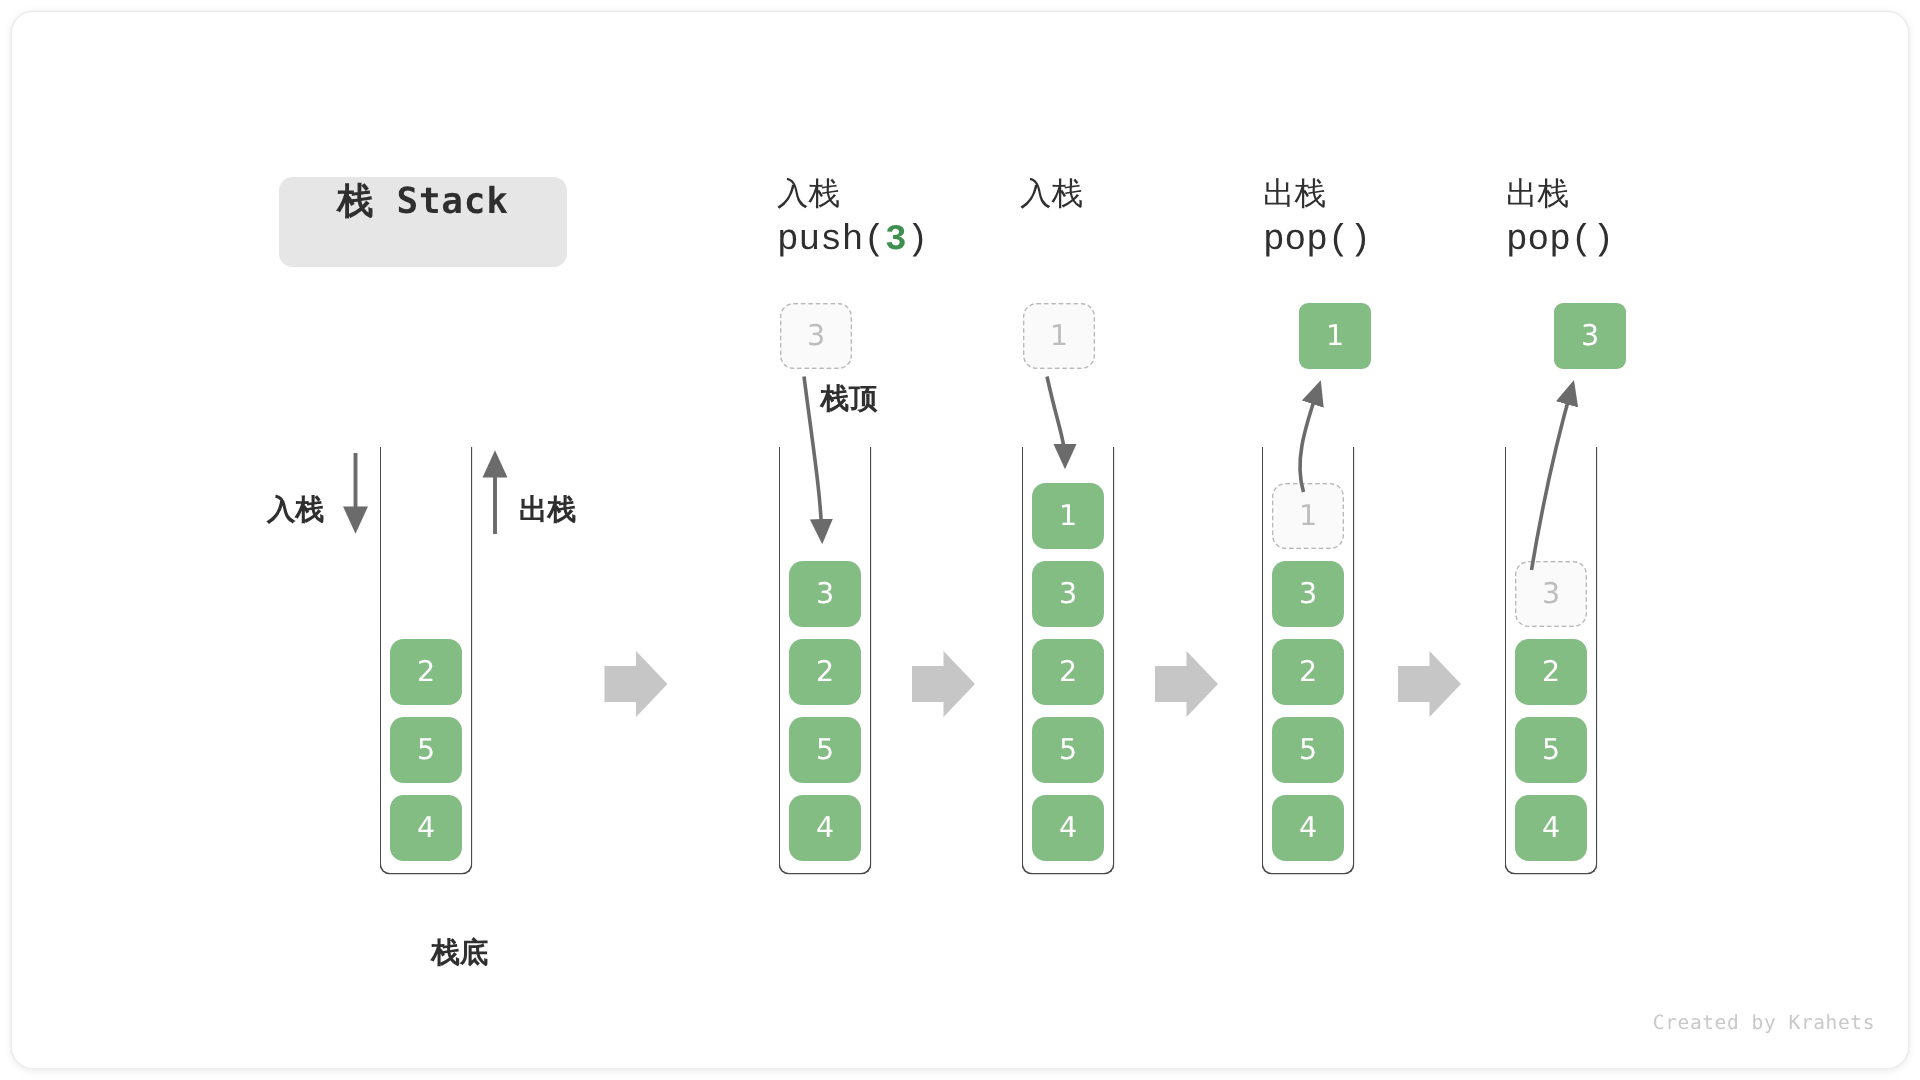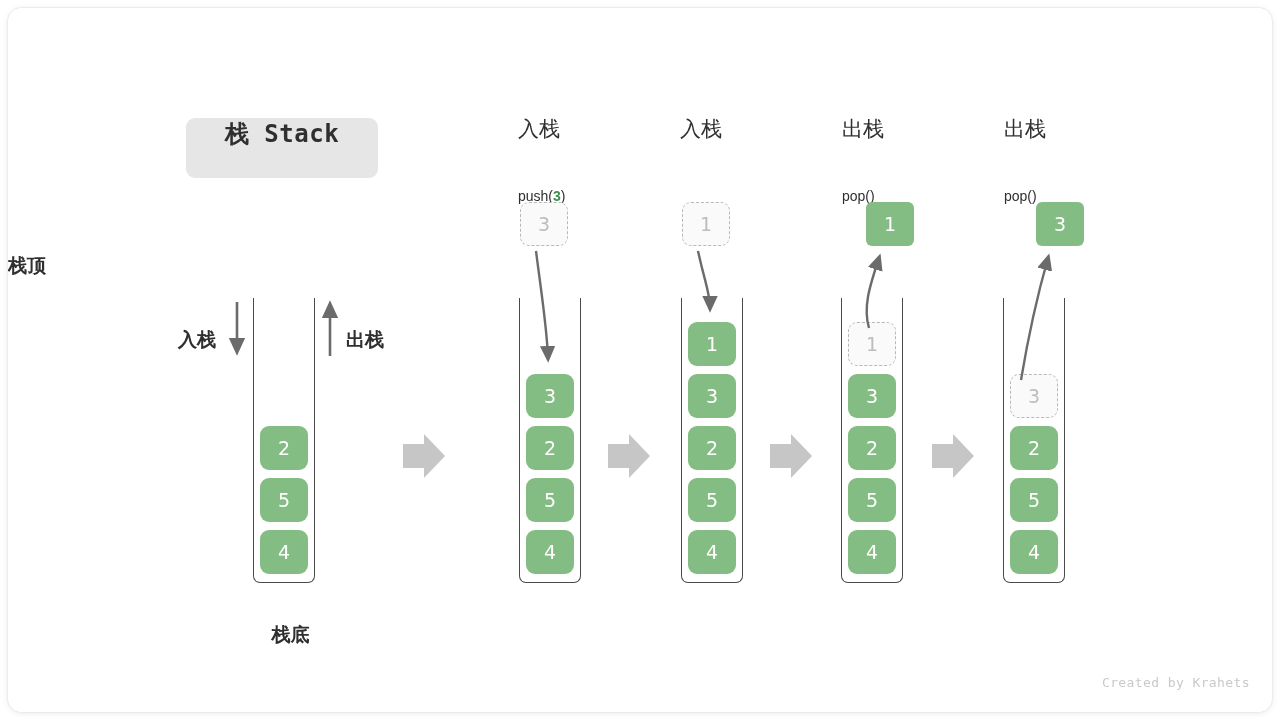--- a/index.html
+++ b/index.html
@@ -52,26 +52,26 @@
   .cjk-bold {
     font-family: "DejaVu Sans", "Liberation Sans", sans-serif;
     font-weight: bold;
     color: #2f2f2f;
     font-size: 19px;
     white-space: nowrap;
   }
 
   #label-top {
     position: absolute;
-    left: 0px; top: 245px; width: 565px;
-    text-align: left;
+    left: 12px; top: 245px; width: 565px;
+    text-align: right;
   }
   #label-bottom {
     position: absolute;
-    left: 0px; top: 614px; width: 565px;
+    left: 16px; top: 614px; width: 565px;
     text-align: center;
   }
 
   #label-push-side {
     position: absolute;
     left: 170px; top: 319px;
   }
   #label-pop-side {
     position: absolute;
     left: 338px; top: 319px;
@@ -85,26 +85,25 @@
     text-align: left;
   }
   .col-header .hdr-cjk {
     font-family: "DejaVu Sans", "Liberation Sans", sans-serif;
     font-size: 21px;
     color: #2f2f2f;
     line-height: 30px;
     white-space: nowrap;
   }
   .col-header .hdr-code {
-    font-family: Liberation Sans, sans-serif;
-    font-size: 14px;
+    font-family: Liberation Mono, monospace;
+    font-size: 24px;
     color: #2f2f2f;
     line-height: 34px;
     white-space: pre;
-    margin-top: 35px;
   }
   .col-header .hdr-code .arg {
     color: #3f8f4f;
     font-weight: bold;
   }
 
   
   .stack-box {
     position: absolute;
     width: 62px;

